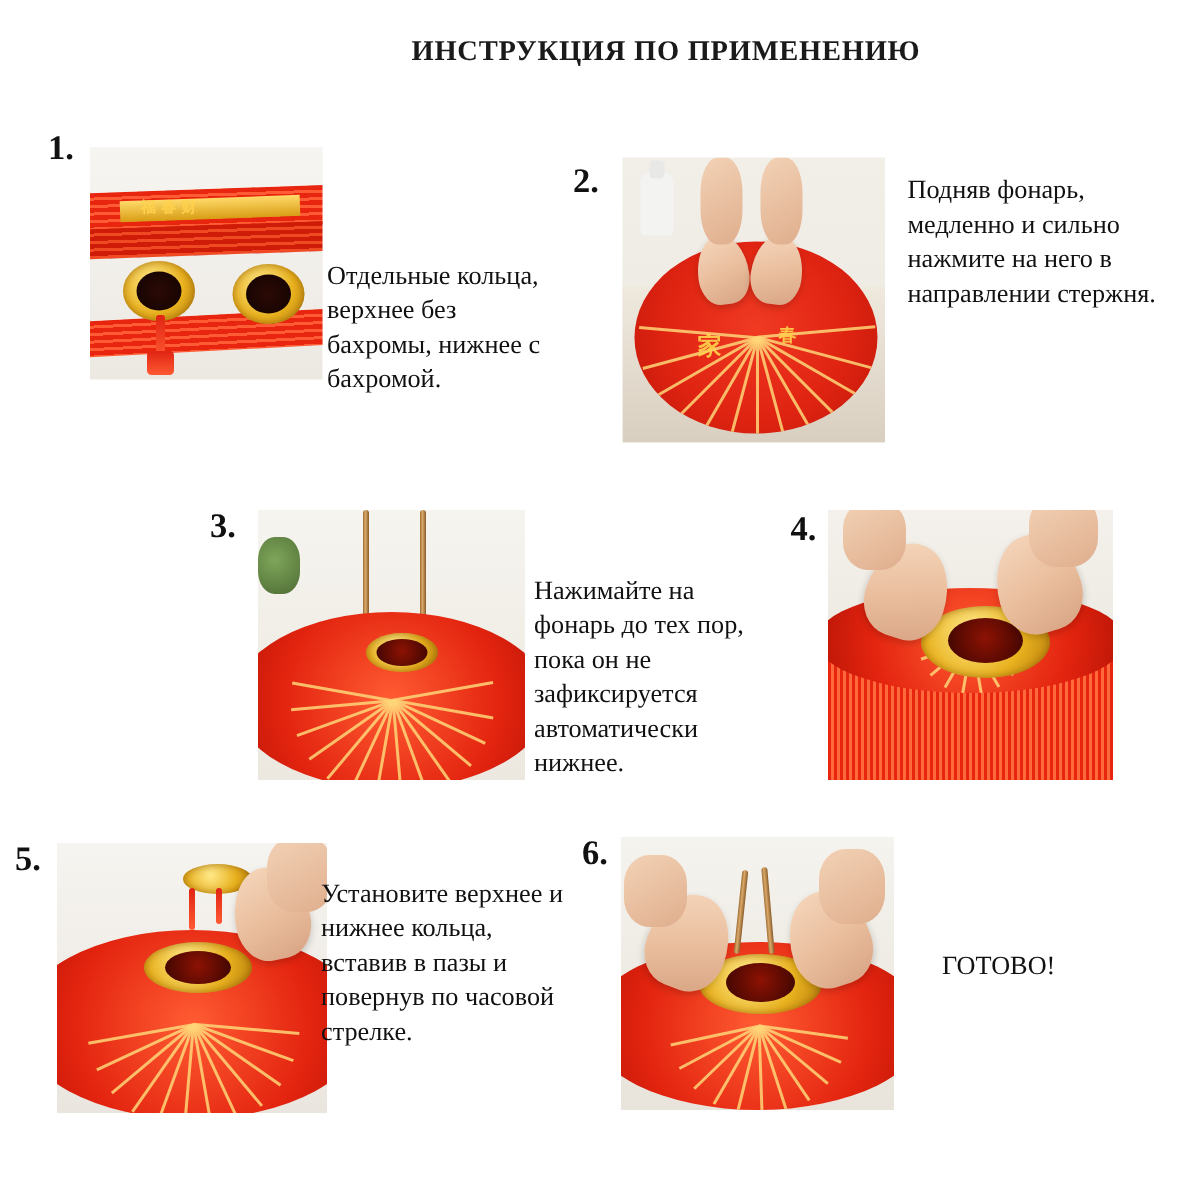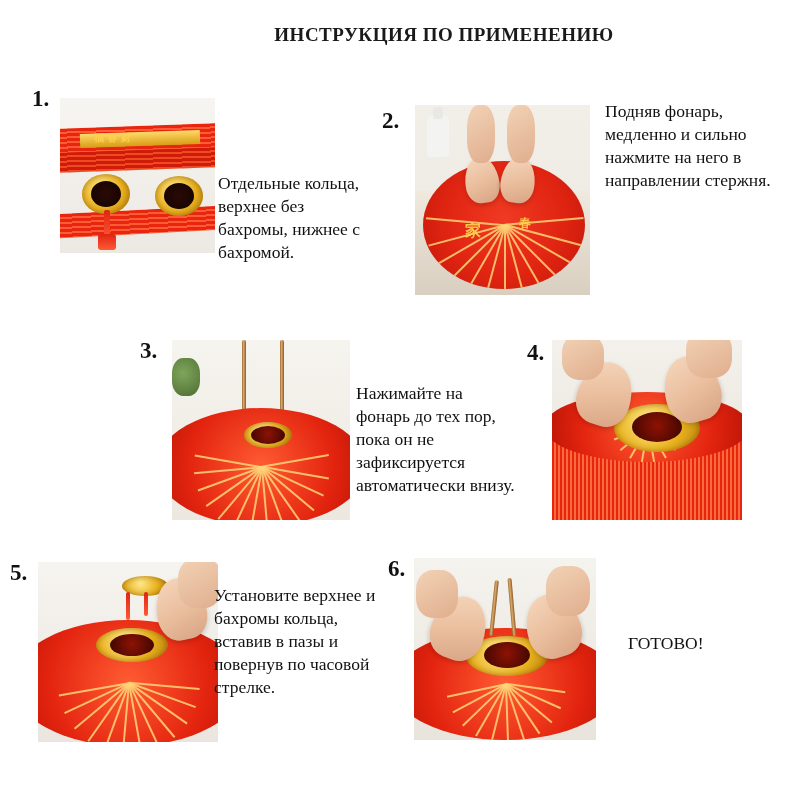--- a/index.html
+++ b/index.html
@@ -210,21 +210,21 @@
         <div class="glyph" style="left:42px; top:60px; font-size:16px;">家</div>
         <div class="glyph" style="left:96px; top:54px; font-size:12px;">春</div>
       </div>
 
       <div class="hand" style="left:50px; top:52px; width:34px; height:46px; transform:rotate(-8deg);"></div>
       <div class="hand" style="left:86px; top:52px; width:34px; height:46px; transform:rotate(8deg);"></div>
       <div class="arm" style="left:52px; top:0px; width:28px; height:58px;"></div>
       <div class="arm" style="left:92px; top:0px; width:28px; height:58px;"></div>
     </div>
 
-    <div class="caption" style="left:605px; top:100px; width:175px;">Подняв фонарь, медленно и сильно нажмите на него в направлении стержня.</div>
+    <div class="caption" style="left:605px; top:115px; width:175px;">Подняв фонарь, медленно и сильно нажмите на него в направлении стержня.</div>
   </div>
 
   <div class="step">
     <div class="step-num" style="left:140px; top:338px;">3.</div>
 
     <div class="photo" style="left:172px; top:340px; width:178px; height:180px;">
       <div class="wallbg" style="background:linear-gradient(#f6f4ef,#ece8e0);"></div>
 
       <div class="stick" style="left:70px; top:0px; height:86px;"></div>
       <div class="stick" style="left:108px; top:0px; height:82px;"></div>
@@ -247,21 +247,21 @@
             <i style="transform:rotate(85deg); height:58%;"></i>
           <i style="transform:rotate(100deg); height:58%;"></i>
             <i style="transform:rotate(-100deg); height:58%;"></i>
         </div>
       </div>
 
       <div class="goldring" style="left:72px; top:82px; width:48px; height:26px;"></div>
       <div class="innerdark" style="left:79px; top:86px; width:34px; height:18px;"></div>
     </div>
 
-    <div class="caption" style="left:356px; top:382px; width:160px;">Нажимайте на фонарь до тех пор, пока он не зафиксируется автоматически внизу.</div>
+    <div class="caption" style="left:356px; top:382px; width:160px;">Нажимайте на фонарь до тех пор, пока он не зафиксируется автоматически нижнее.</div>
   </div>
 
   <div class="step">
     <div class="step-num" style="left:527px; top:340px;">4.</div>
 
     <div class="photo" style="left:552px; top:340px; width:190px; height:180px;">
       <div class="wallbg" style="background:linear-gradient(#f4f1ec,#e6e2da);"></div>
 
       <div class="fringe" style="left:0; top:96px; width:190px; height:84px;"></div>
 
@@ -314,21 +314,21 @@
       <div class="goldring" style="left:58px; top:66px; width:72px; height:34px;"></div>
       <div class="innerdark" style="left:72px; top:72px; width:44px; height:22px;"></div>
 
       <div class="goldring" style="left:84px; top:14px; width:46px; height:20px;"></div>
       <div class="tassel" style="left:88px; top:30px; width:4px; height:28px;"></div>
       <div class="tassel" style="left:106px; top:30px; width:4px; height:24px;"></div>
       <div class="hand" style="left:118px; top:16px; width:50px; height:62px; transform:rotate(-12deg);"></div>
       <div class="arm" style="left:140px; top:-4px; width:44px; height:50px;"></div>
     </div>
 
-    <div class="caption" style="left:214px; top:584px; width:165px;">Установите верхнее и бахромы кольца, вставив в пазы и повернув по часовой стрелке.</div>
+    <div class="caption" style="left:214px; top:584px; width:165px;">Установите верхнее и нижнее кольца, вставив в пазы и повернув по часовой стрелке.</div>
   </div>
 
   <div class="step">
     <div class="step-num" style="left:388px; top:556px;">6.</div>
 
     <div class="photo" style="left:414px; top:558px; width:182px; height:182px;">
       <div class="wallbg" style="background:linear-gradient(#f5f3ee,#e8e4dc);"></div>
       <div class="flat-disc" style="left:-22px; top:70px; width:226px; height:112px;">
         <div class="ribs">
           <i style="transform:rotate(-82deg); height:54%;"></i>

